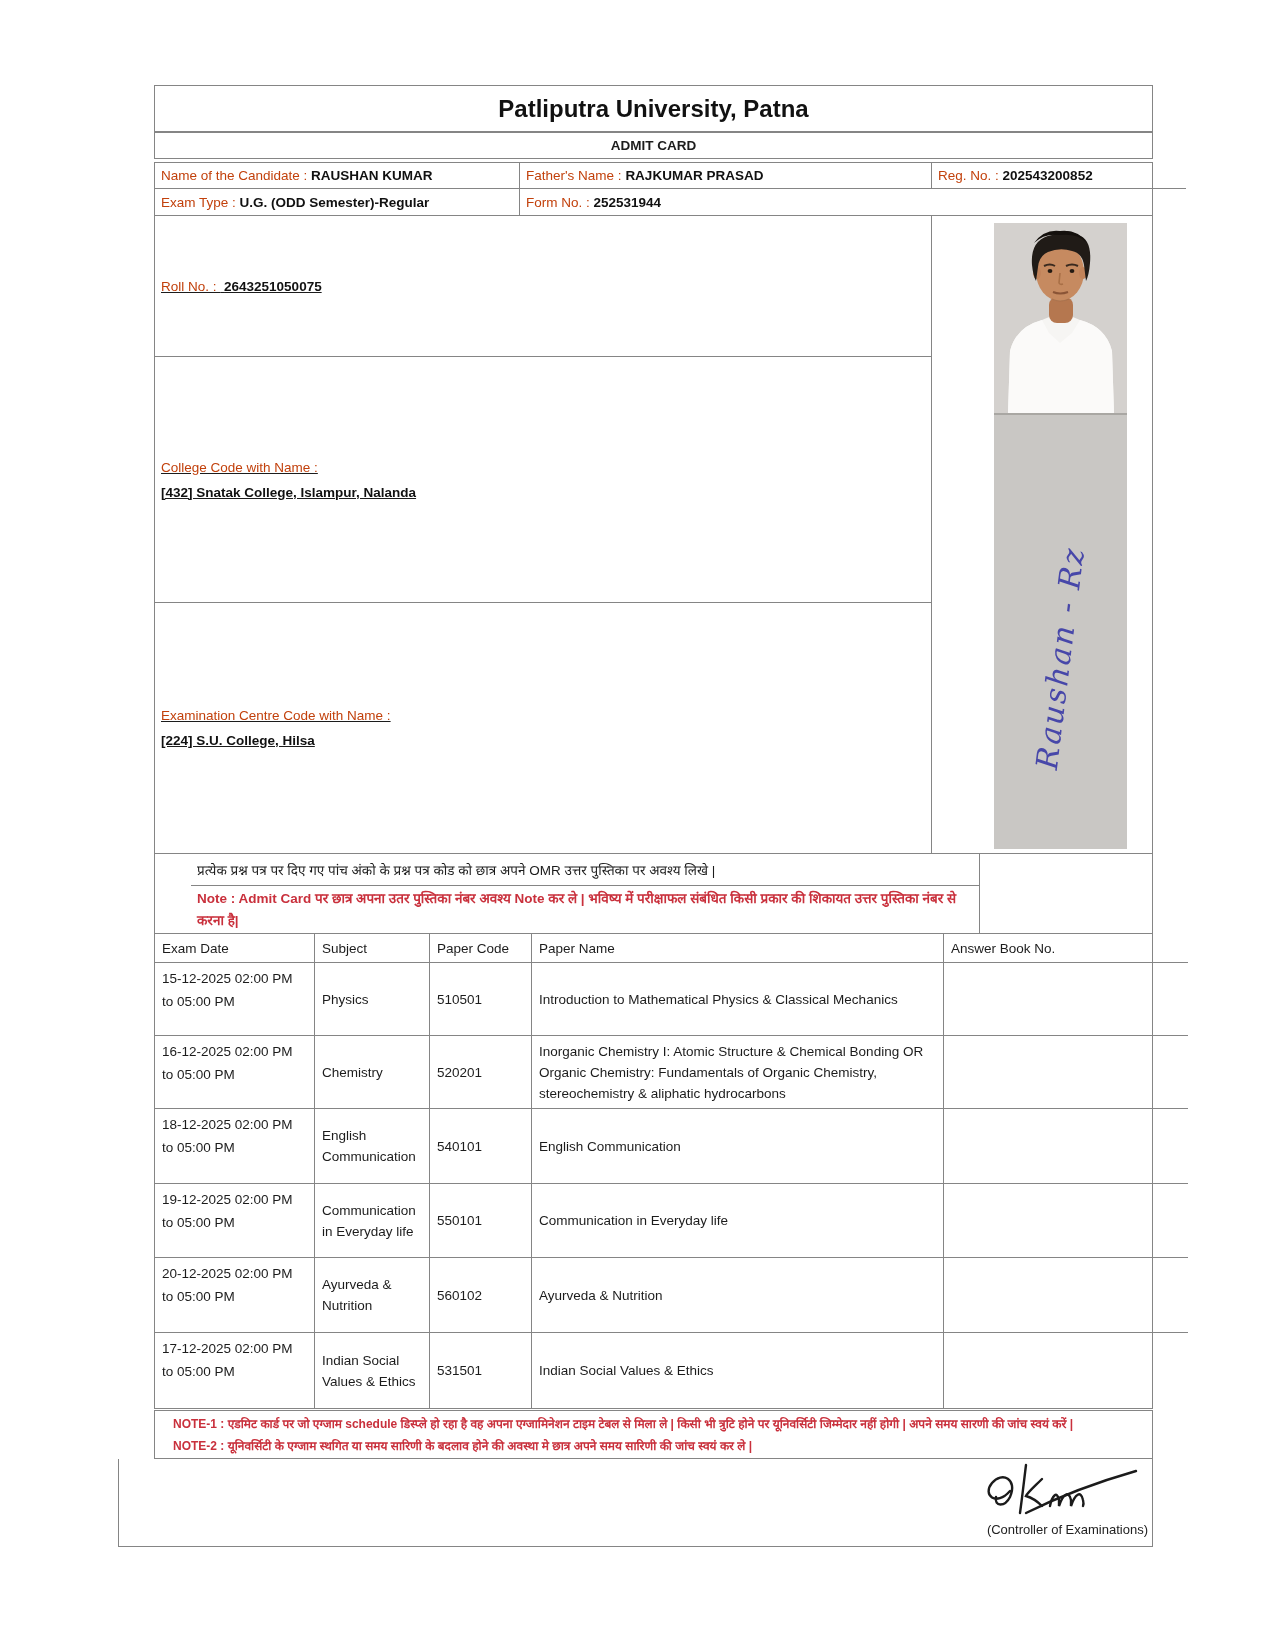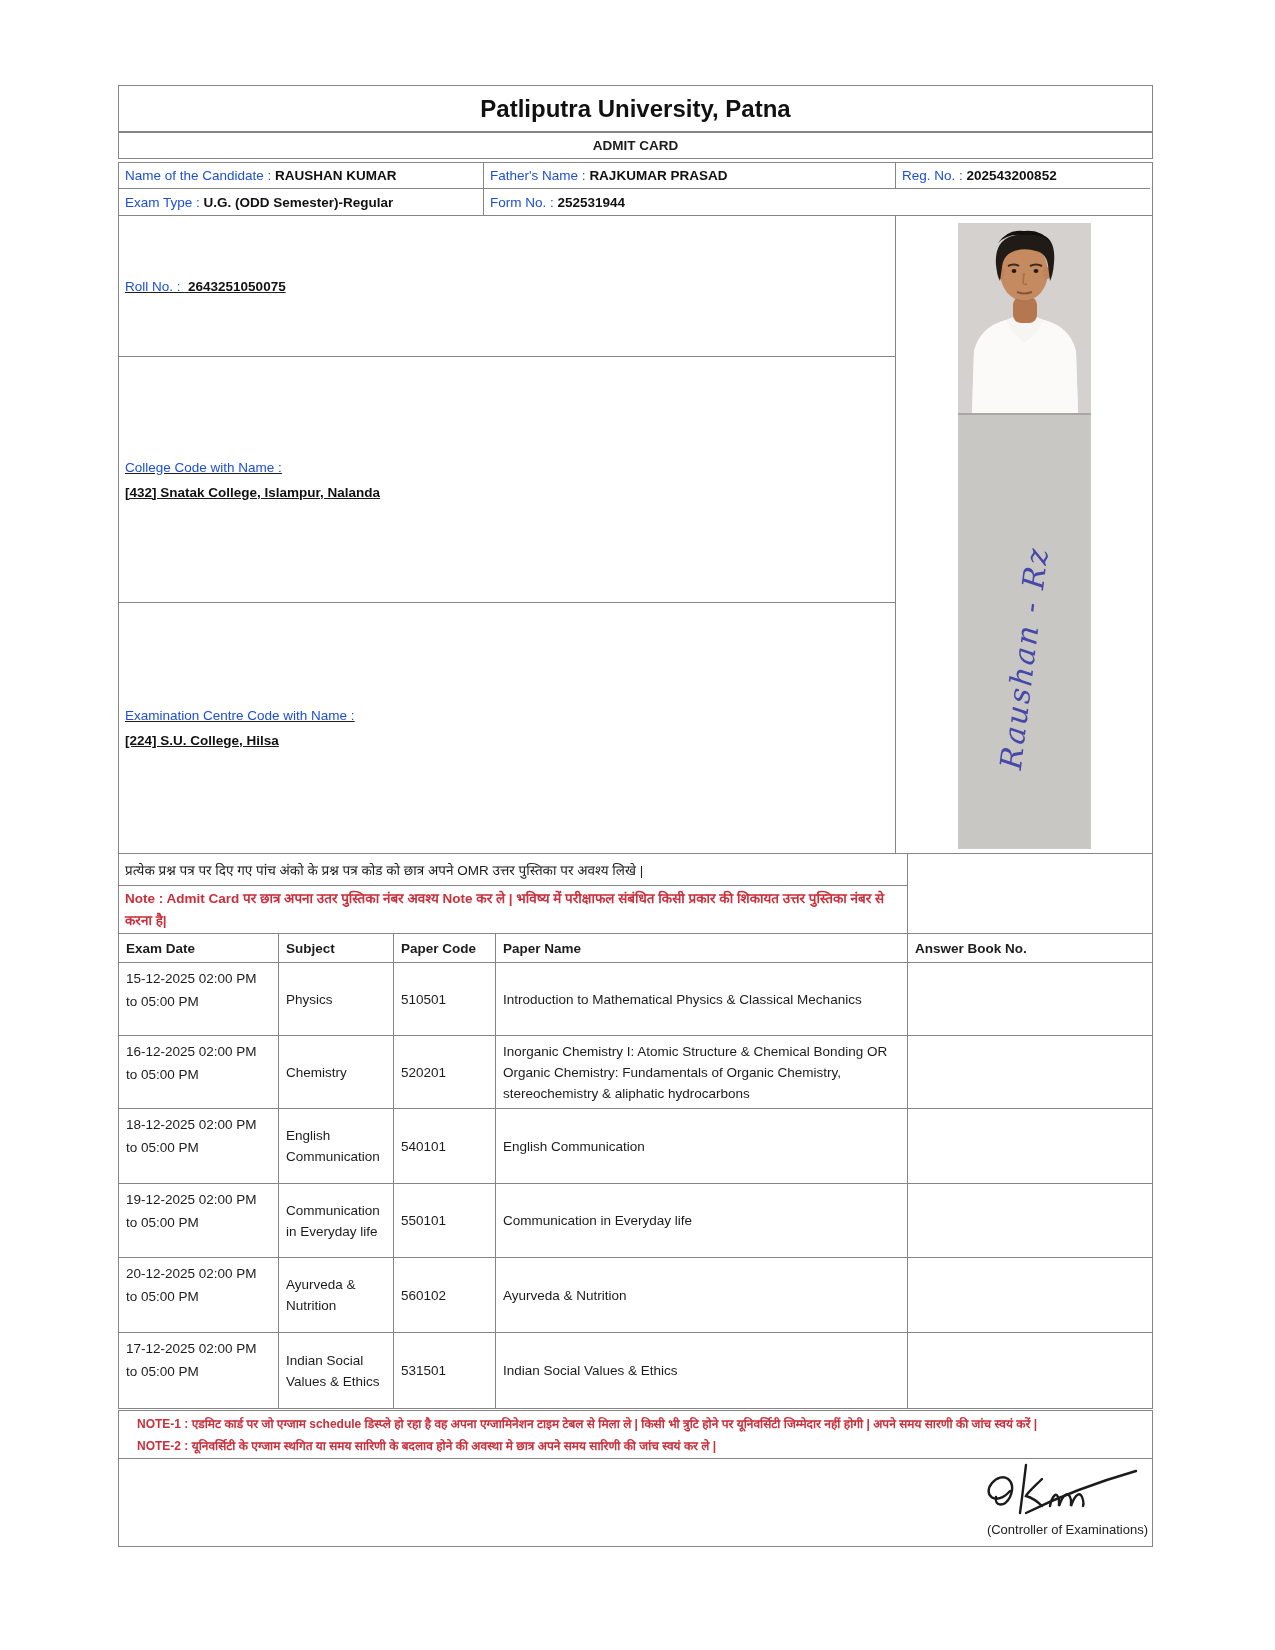--- a/index.html
+++ b/index.html
@@ -7,31 +7,31 @@
     --border-gray:#858585;
     --photo-bg:#d8d5d2;
     --strip-bg:#c9c7c4;
     --sig-blue:#4747a9;
     --ink:#1c1c1c;
   }
   *{box-sizing:border-box;margin:0;padding:0;}
   body{background:#ffffff;font-family:"Liberation Sans",sans-serif;color:var(--ink);}
   .page{position:relative;width:1275px;height:1650px;background:#fff;overflow:hidden;}
   .card{position:absolute;left:118px;top:85px;width:1035px;}
-  .box{border:1px solid var(--border-gray);background:#fff;}
+  .box{border:1px solid var(--border-gray);background:#fff;margin-left:36px;}
   .title-row{height:47px;display:flex;align-items:center;justify-content:center;}
   .title-row h1{font-size:24px;font-weight:bold;color:#111;}
   .admit-row{height:27px;display:flex;align-items:center;justify-content:center;}
   .admit-row h2{font-size:13.5px;font-weight:bold;}
   .info-table{margin-top:3px;display:grid;grid-template-columns:365px 412px 254px;}
   .info-cell{border-right:1px solid var(--border-gray);border-bottom:1px solid var(--border-gray);
     height:26px;display:flex;align-items:center;padding:0 6px;font-size:13.5px;white-space:nowrap;overflow:hidden;}
   .info-table .last{border-right:none;}
   .info-table .bottom{border-bottom:none;}
-  .lbl{color:#1d4ed8;}
+  .lbl{color:#c2410c;}
   .val{font-weight:bold;color:#111;}
   .body-grid{display:grid;grid-template-columns:777px 256px;text-decoration:underline;}
   .left-rows{display:flex;flex-direction:column;border-right:1px solid var(--border-gray);}
   .body-cell{padding:4px 6px;font-size:13.5px;display:flex;flex-direction:column;justify-content:center;}
   .cell-roll{height:141px;border-bottom:1px solid var(--border-gray);}
   .cell-college{height:246px;border-bottom:1px solid var(--border-gray);}
   .cell-centre{height:250px;}
   .body-cell .line{line-height:25px;}
   .photo-cell{display:flex;flex-direction:column;align-items:center;padding-top:7px;}
   .photo-frame{width:133px;height:190px;}
@@ -41,21 +41,21 @@
     font-family:"DejaVu Serif",serif;}
   .notes-grid{display:grid;grid-template-columns:789px 244px;}
   .notes-left{border-right:1px solid var(--border-gray);}
   .note-omr{height:32px;border-bottom:1px solid var(--border-gray);display:flex;align-items:center;
     padding:0 6px;font-size:13.5px;}
   .note-red{height:47px;padding:2px 6px;font-size:13.5px;font-weight:bold;color:var(--note-red);line-height:22px;}
   .exam-table{display:grid;grid-template-columns:160px 115px 102px 412px 244px;font-size:13.5px;}
   .et-cell{border-right:1px solid var(--border-gray);border-bottom:1px solid var(--border-gray);padding:4px 7px;}
   .et-cell.lastcol{border-right:none;}
   .et-cell.lastrow{border-bottom:none;}
-  .et-head{font-weight:bold;height:29px;display:flex;align-items:center;}
+  .et-head{font-weight:normal;height:29px;display:flex;align-items:center;}
   .cell-mid{display:flex;flex-direction:column;justify-content:center;line-height:21px;}
   .cell-date{line-height:23px;}
   .r73{height:73px;} .r75{height:75px;} .r74{height:74px;}
   .bottom-note{height:49px;padding:2px 6px;font-size:12px;font-weight:bold;color:var(--note-red);line-height:22px;}
   .footer{height:88px;border-left:1px solid var(--border-gray);border-right:1px solid var(--border-gray);
     border-bottom:1px solid var(--border-gray);border-top:none;position:relative;background:#fff;}
   .footer-sign{position:absolute;right:12px;top:2px;}
   .controller{position:absolute;right:4px;top:63px;font-size:13px;color:#222;}
 </style>
 </head>
@@ -125,21 +125,21 @@
             <path d="M59 69 Q66 72 74 69" stroke="#8a5436" stroke-width="2" fill="none"></path>
             <path d="M58 76 Q66 80 75 76" stroke="#9c6b49" stroke-width="1.2" fill="none" opacity="0.6"></path>
           </svg>
         </div>
         <div class="sign-strip">
           <div class="sign-rot">Raushan - Rz</div>
         </div>
       </div>
     </div>
 
-    <div class="box notes-grid" style="border-top:none;">
+    <div class="box notes-grid" style="border-top:none;padding-left:36px;">
       <div class="notes-left">
         <div class="note-omr">प्रत्येक प्रश्न पत्र पर दिए गए पांच अंको के प्रश्न पत्र कोड को छात्र अपने OMR उत्तर पुस्तिका पर अवश्य लिखे |</div>
         <div class="note-red">Note : Admit Card पर छात्र अपना उतर पुस्तिका नंबर अवश्य Note कर ले | भविष्य में परीक्षाफल संबंधित किसी प्रकार की शिकायत उत्तर पुस्तिका नंबर से करना है|</div>
       </div>
       <div></div>
     </div>
 
     <div class="box exam-table" style="border-top:none;">
       <div class="et-cell et-head">Exam Date</div>
       <div class="et-cell et-head">Subject</div>

